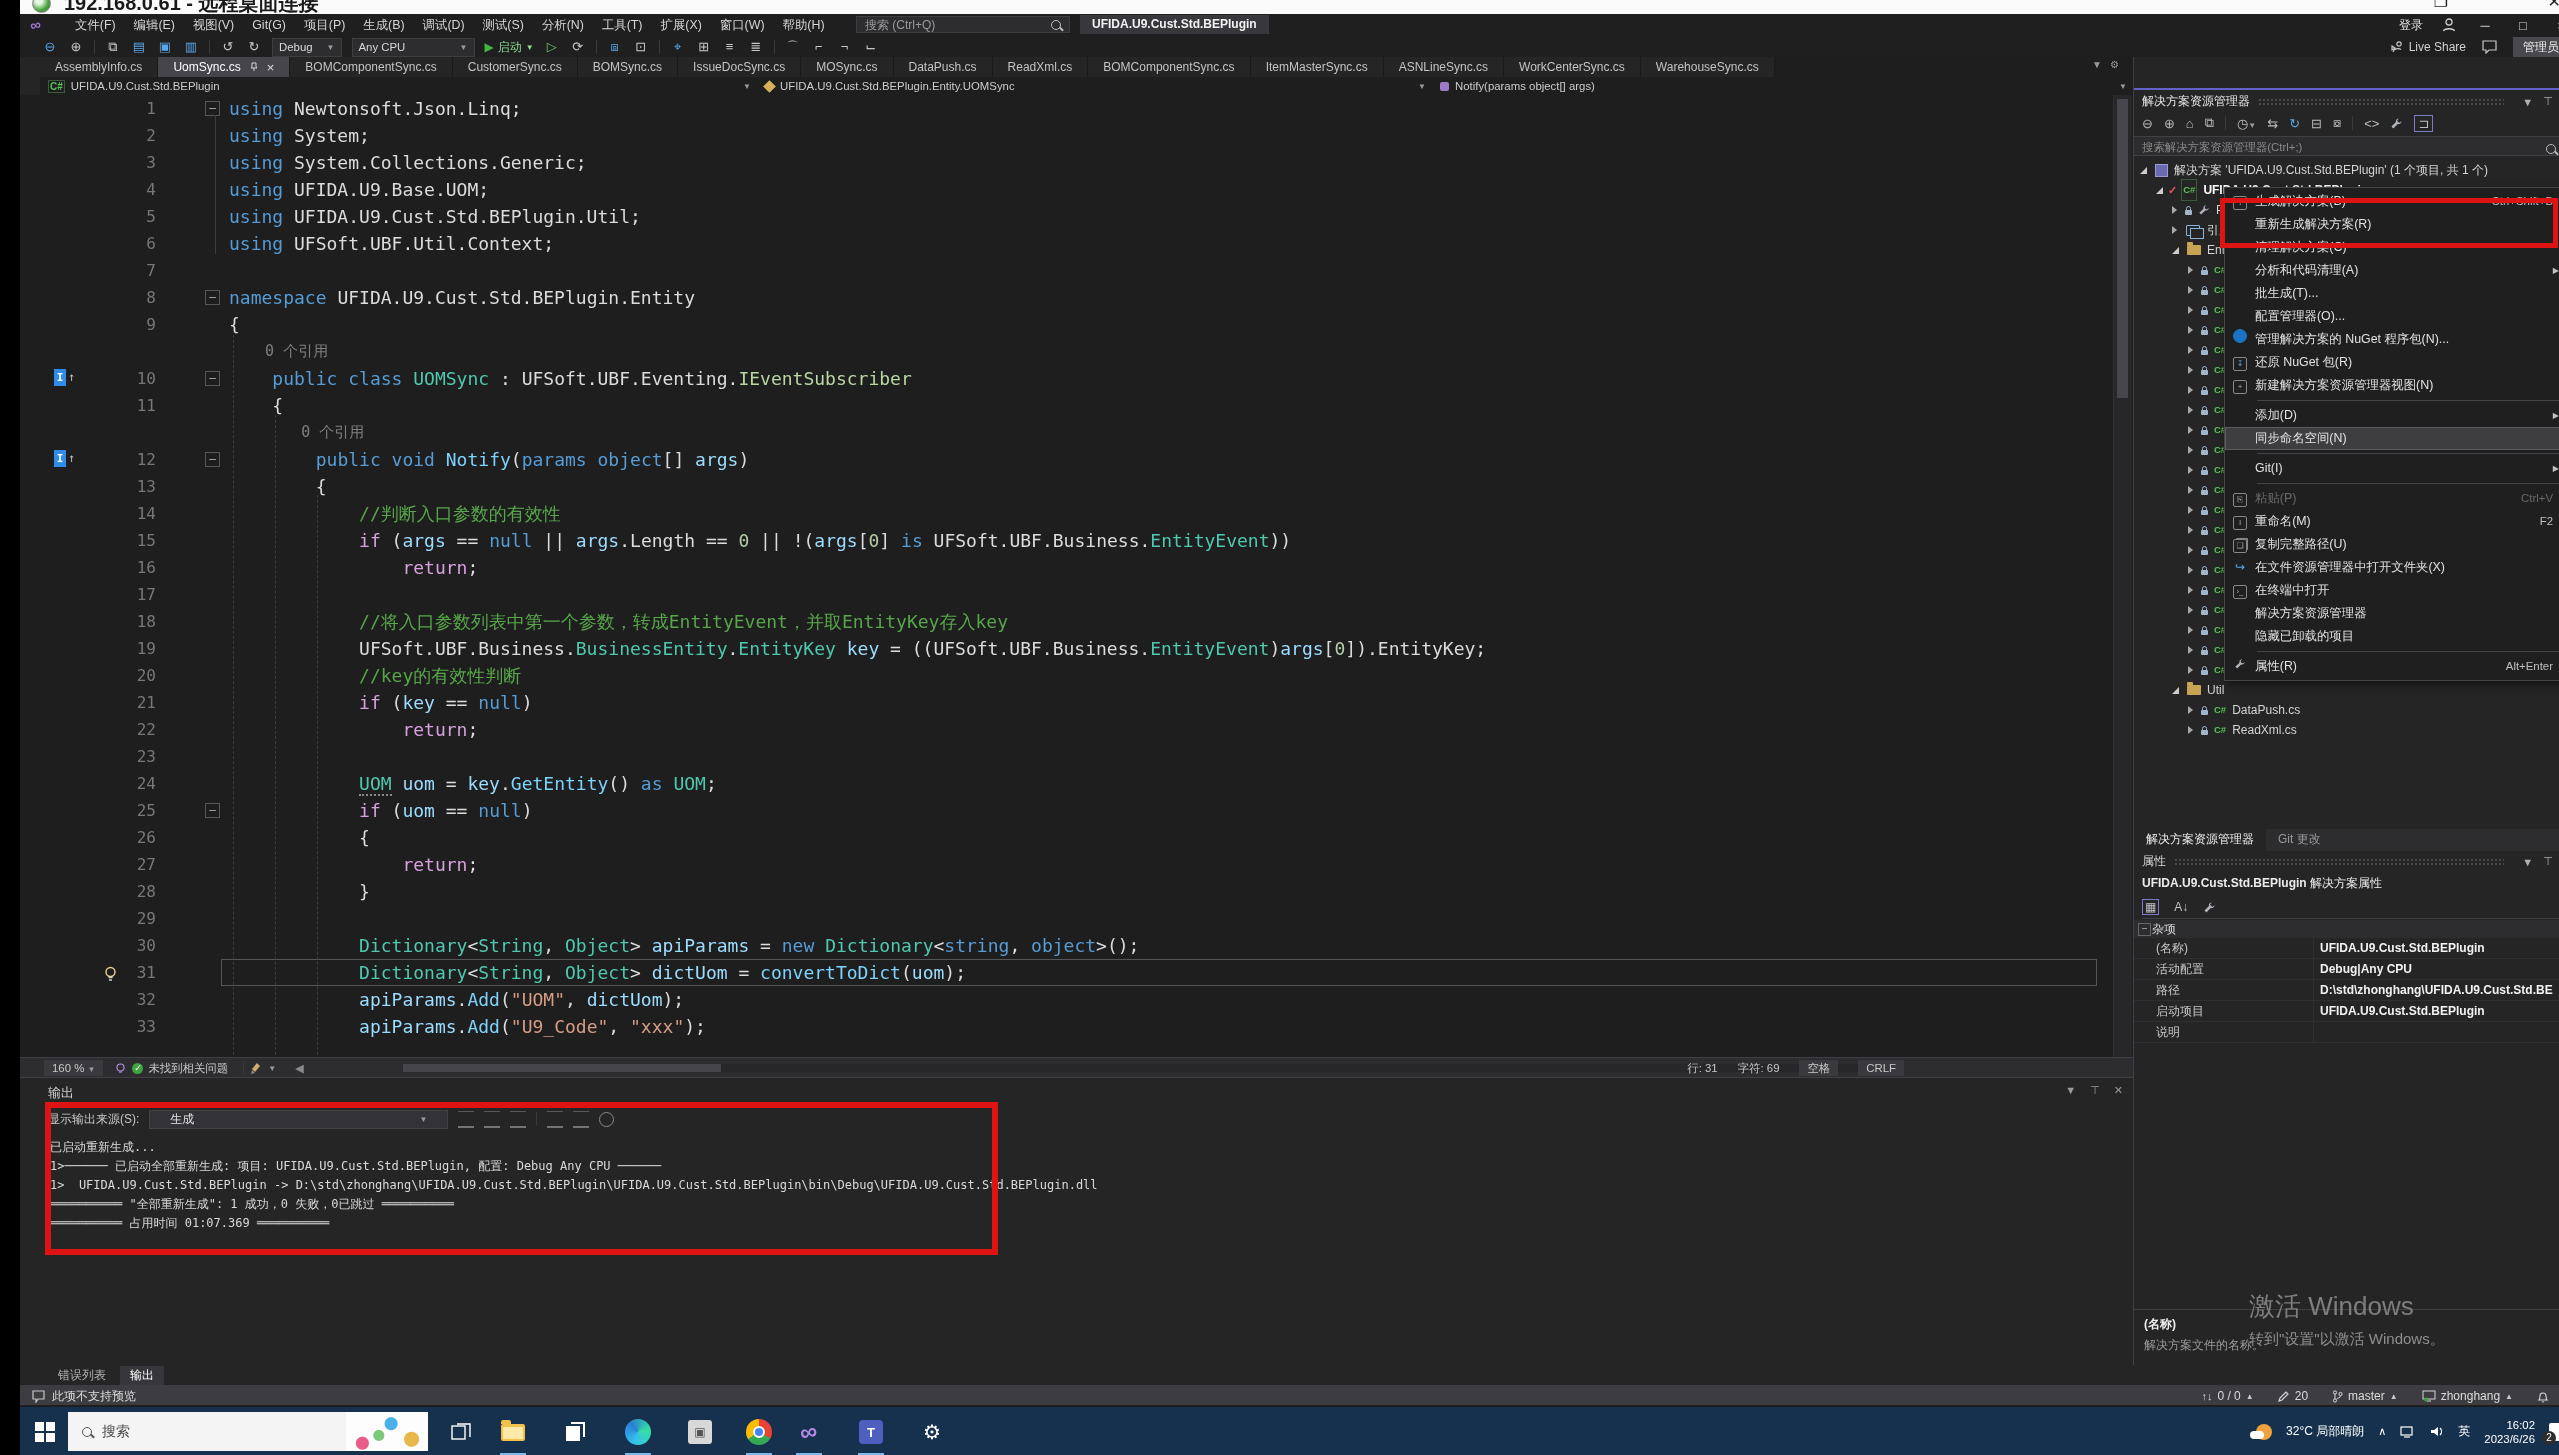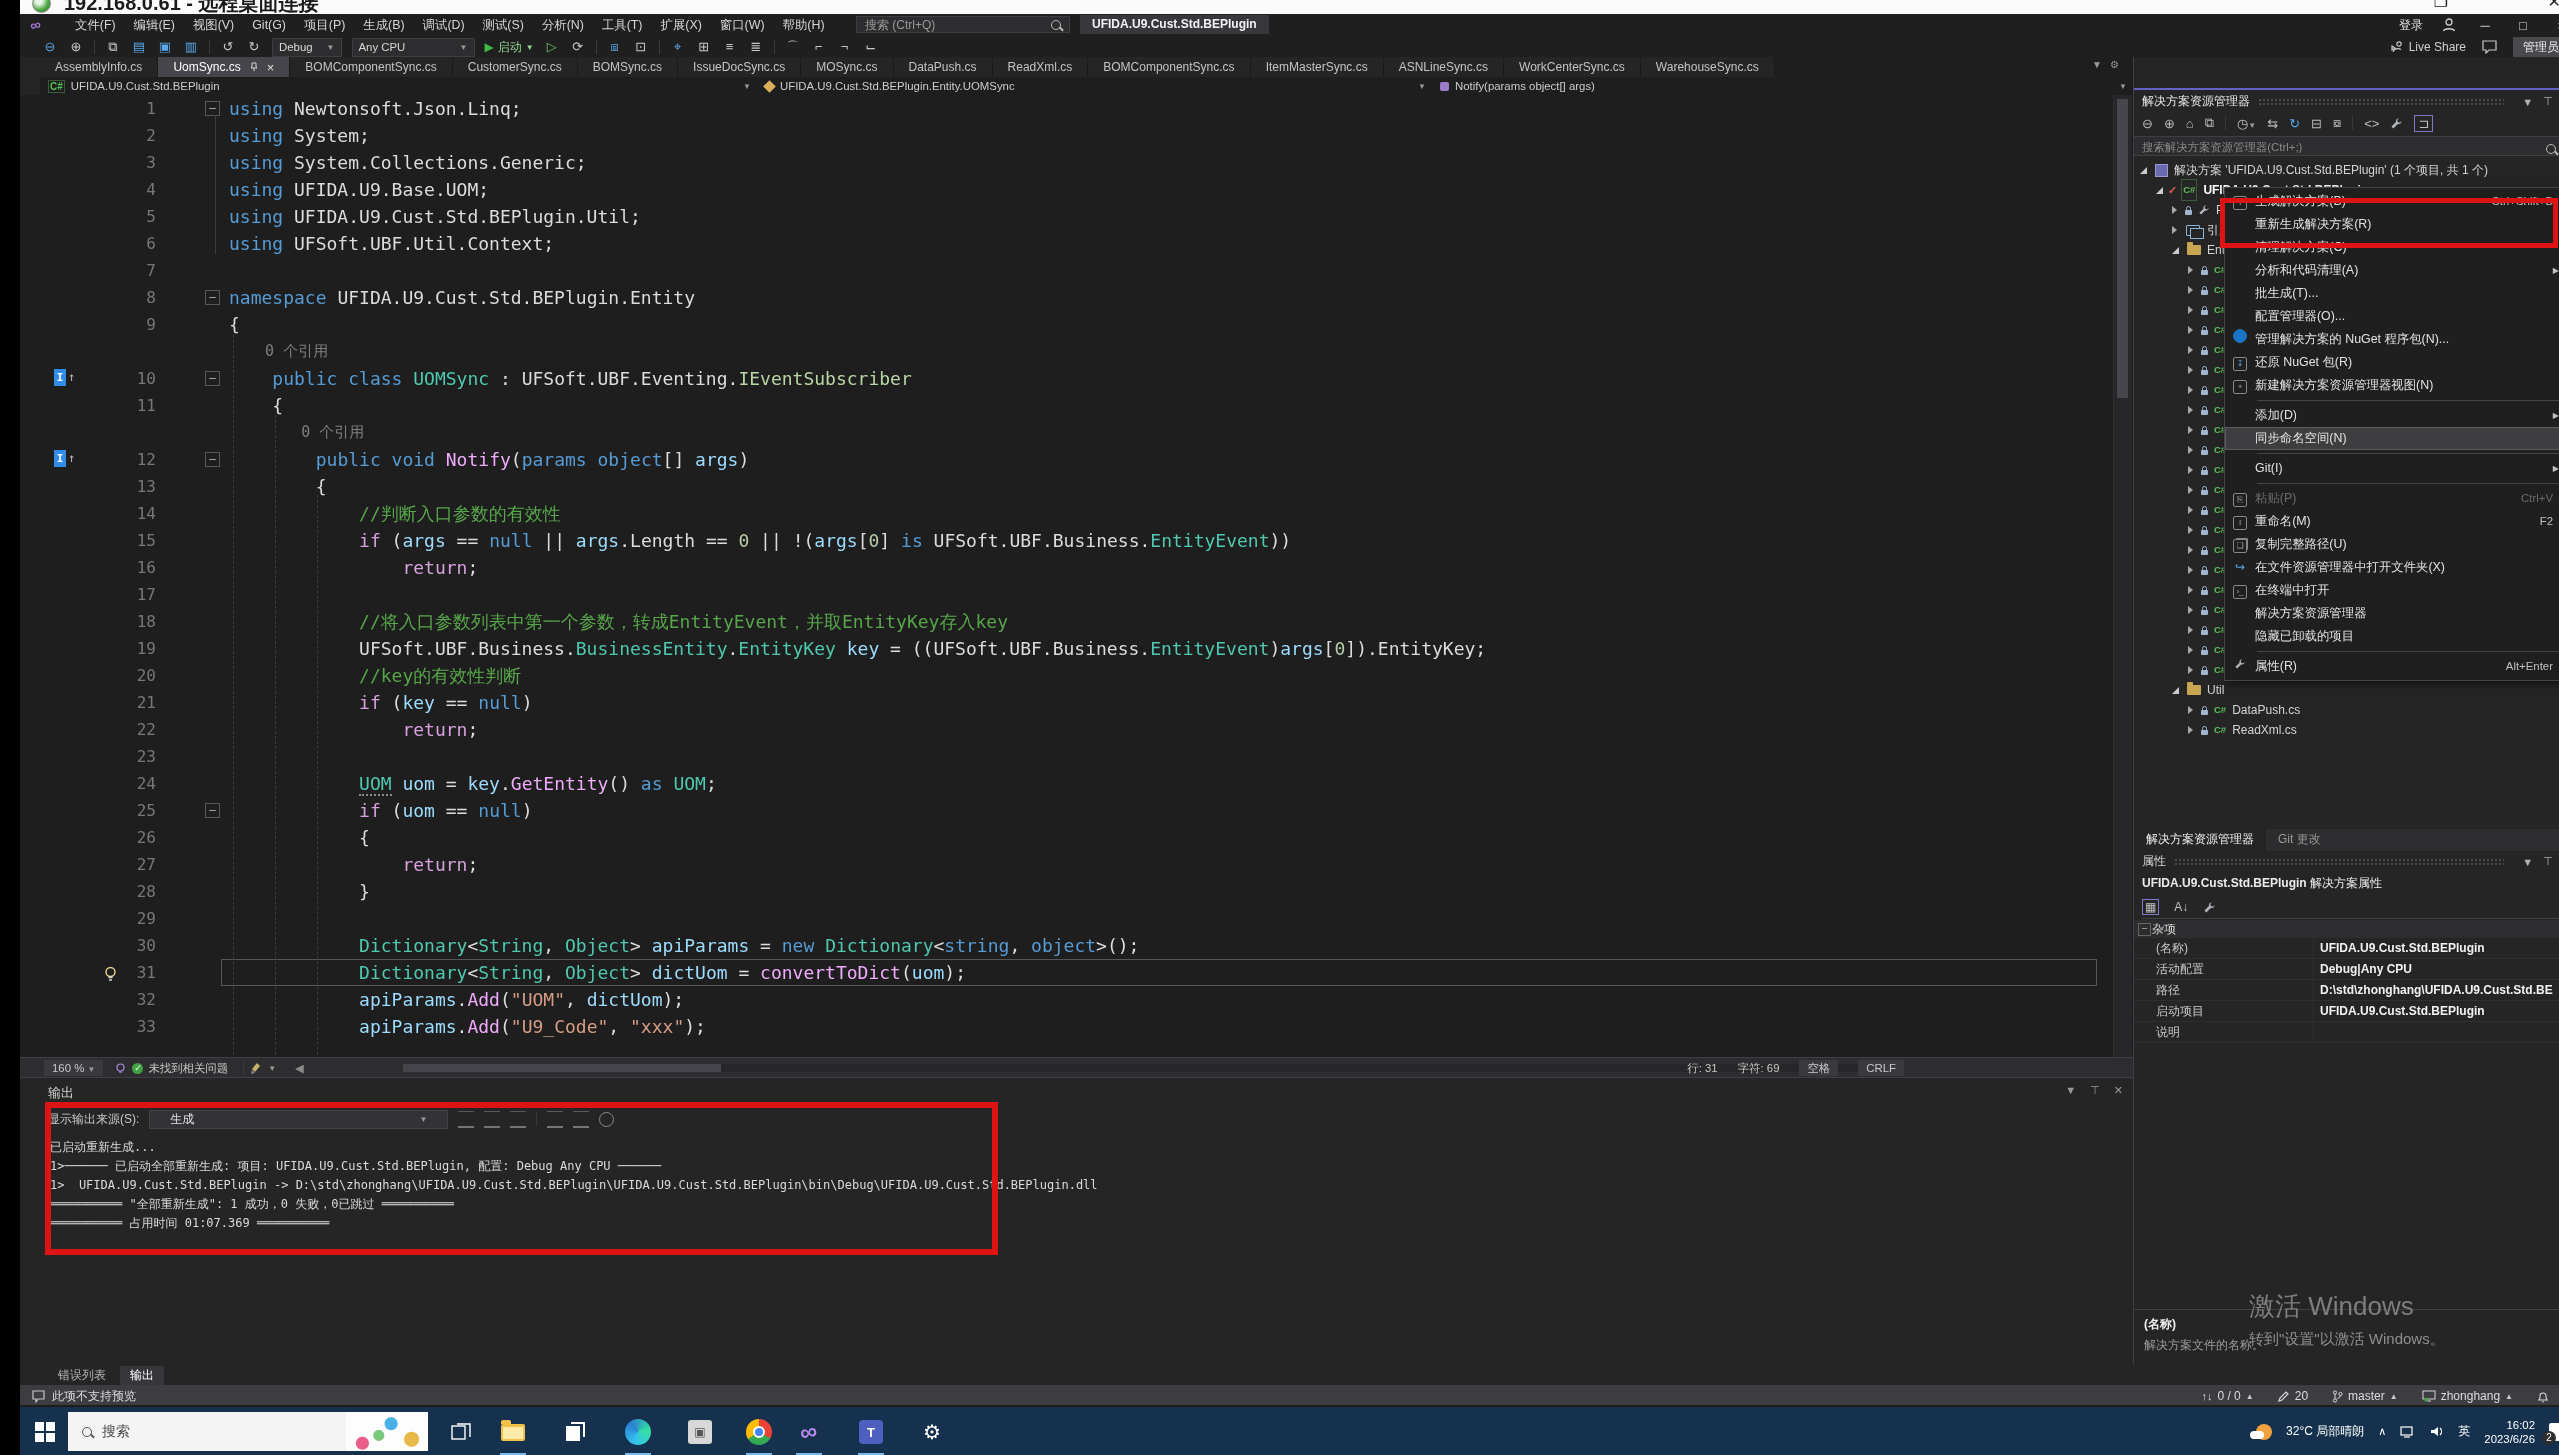--- a/index.html
+++ b/index.html
@@ -63,21 +63,21 @@
   .cl .code{position:absolute;left:209px;white-space:pre;}
   .cl .fb{position:absolute;left:185px;top:6px;width:13px;height:13px;border:1px solid #585858;color:#c8c8c8;
           font-size:11px;line-height:11px;text-align:center;background:#1e1e1e;}
   .cl .mk{position:absolute;left:34px;top:4px;display:flex;gap:2px;}
   .mkb{display:inline-block;width:12px;height:17px;background:#2f8ce8;color:#fff;font-size:11px;line-height:17px;
        text-align:center;font-weight:bold;}
   .mka{color:#bdbdbd;font-size:12px;line-height:17px;}
   .cl.cur::after{content:'';position:absolute;left:201px;right:16px;top:0;bottom:0;border:1px solid #55555c;}
   .cl .bulb{position:absolute;left:82px;top:4px;}
   .lens{color:#7f7f7f;font-size:15px;}
-  .tk-k{color:#569cd6}.tk-c{color:#d8a0df}.tk-t{color:#4ec9b0}.tk-i{color:#b8d7a3}.tk-m{color:#f0abfc}
+  .tk-k{color:#569cd6}.tk-c{color:#d8a0df}.tk-t{color:#4ec9b0}.tk-i{color:#b8d7a3}.tk-m{color:#7dd3fc}
   .tk-v{color:#9cdcfe}.tk-s{color:#d69d85}.tk-cm{color:#57a64a}.tk-nu{color:#b5cea8}.tk-p{color:#dcdcde}
   .tk-tu{color:#4ec9b0;border-bottom:2px dotted #8a8a8a;}
   .guide{position:absolute;width:0;border-left:1px dashed #3c3c3e;}
   #vsb{position:absolute;left:2093px;top:0;width:18px;height:962px;background:#27272a;border-left:1px solid #303032;}
   #vsb .thumb{position:absolute;left:3px;top:4px;width:11px;height:299px;background:#46464c;}
   
   #edstat{left:0;top:1057px;width:2113px;height:20px;background:#2d2d30;border-top:1px solid #3f3f46;
           font-size:11.4px;color:#c8c8c8;}
   .es{position:absolute;top:0;height:20px;display:flex;align-items:center;gap:5px;}
   .gdot{width:11px;height:11px;border-radius:50%;background:#3fa33f;color:#fff;font-size:9px;line-height:11px;text-align:center;}

